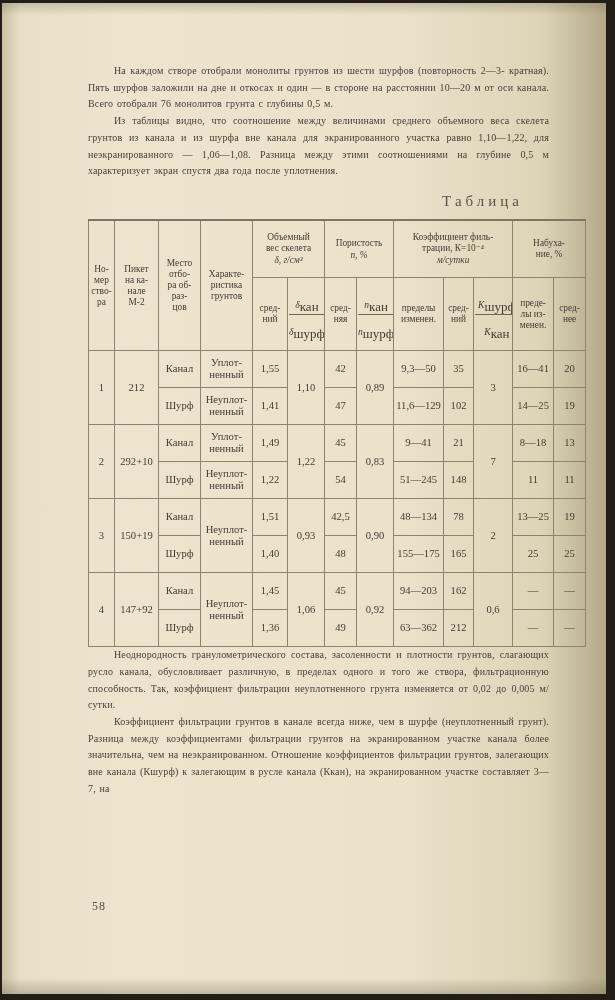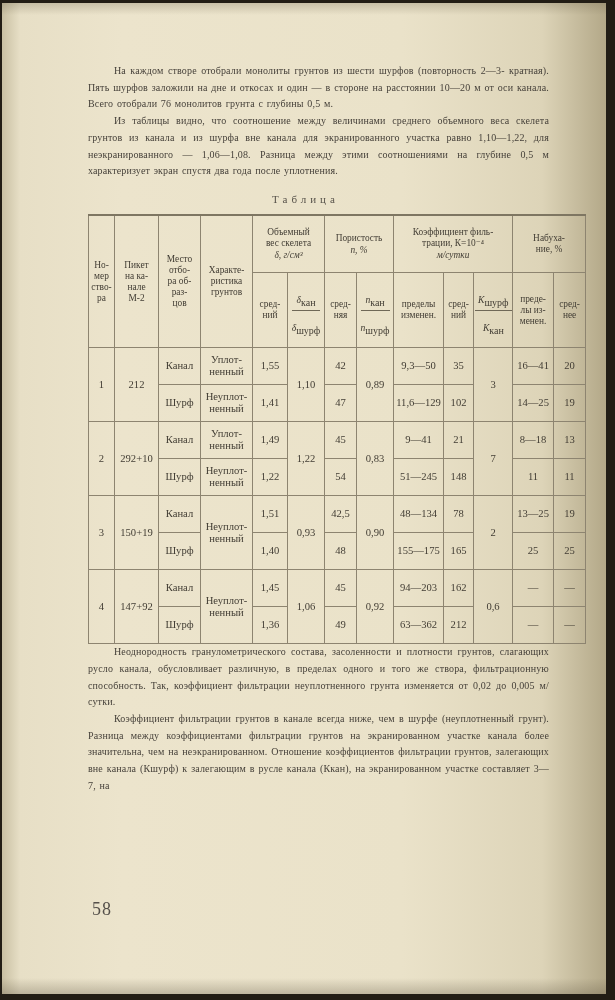--- a/index.html
+++ b/index.html
@@ -18,22 +18,22 @@
   }
   .content{
     position:absolute;left:86px;top:60px;width:461px;
     color:#46413a;
   }
   p.body-par{
     margin:0;text-indent:26px;font-size:10px;line-height:16.7px;
     text-align:justify;letter-spacing:.15px;word-spacing:1px;
   }
   .table-label{
-    margin:13px 26px 9px 0;text-align:center;
-    font-size:11px;letter-spacing:4px;color:#57524a;
+    margin:13px 26px 9px 0;text-align:right;
+    font-size:15px;letter-spacing:4px;color:#57524a;
   }
   table.data{
     width:497px;border-collapse:collapse;table-layout:fixed;
     border-top:2px solid #7e7662;
     color:#423d34;
   }
   table.data th, table.data td{
     border:1px solid #8d8470;
     text-align:center;vertical-align:middle;
     padding:1px 1px;
@@ -41,25 +41,25 @@
     overflow:hidden;
   }
   table.data th{font-weight:normal;font-size:9.4px;line-height:11px;}
   th.tiny{font-size:8.2px;line-height:9.5px;}
   table.data td{font-size:10.6px;line-height:12px;}
   td.small{font-size:9.6px;line-height:11px;}
   .hsym{display:block;font-style:italic;font-size:9.4px;margin-top:1px;}
   .fr{display:inline-block;vertical-align:middle;font-size:9.6px;font-style:italic;line-height:10px;}
   .fr .nu{display:block;border-bottom:1px solid #6f6857;padding:0 3px 2px;}
   .fr .de{display:block;padding-top:2px;}
-  .fr sub{font-size:10px;font-style:normal;letter-spacing:0;}
+  .fr sub{font-size:13px;font-style:normal;letter-spacing:0;}
   tr.r{height:37px;}
   .page-number{
     position:absolute;left:90px;top:896px;
-    font-size:18px;color:#55504a;letter-spacing:1px;
+    font-size:12px;color:#55504a;letter-spacing:1px;
   }
   .after-table{margin-top:16px;}
 </style>
 </head>
 <body>
 
 <div class="page">
   <div class="content">
 
     <p class="body-par">На каждом створе отобрали монолиты грунтов из шести шурфов (повторность 2—3- кратная). Пять шурфов заложили на дне и откосах и один — в стороне на расстоянии 10—20 м от оси канала. Всего отобрали 76 монолитов грунта с глубины 0,5 м.</p>

